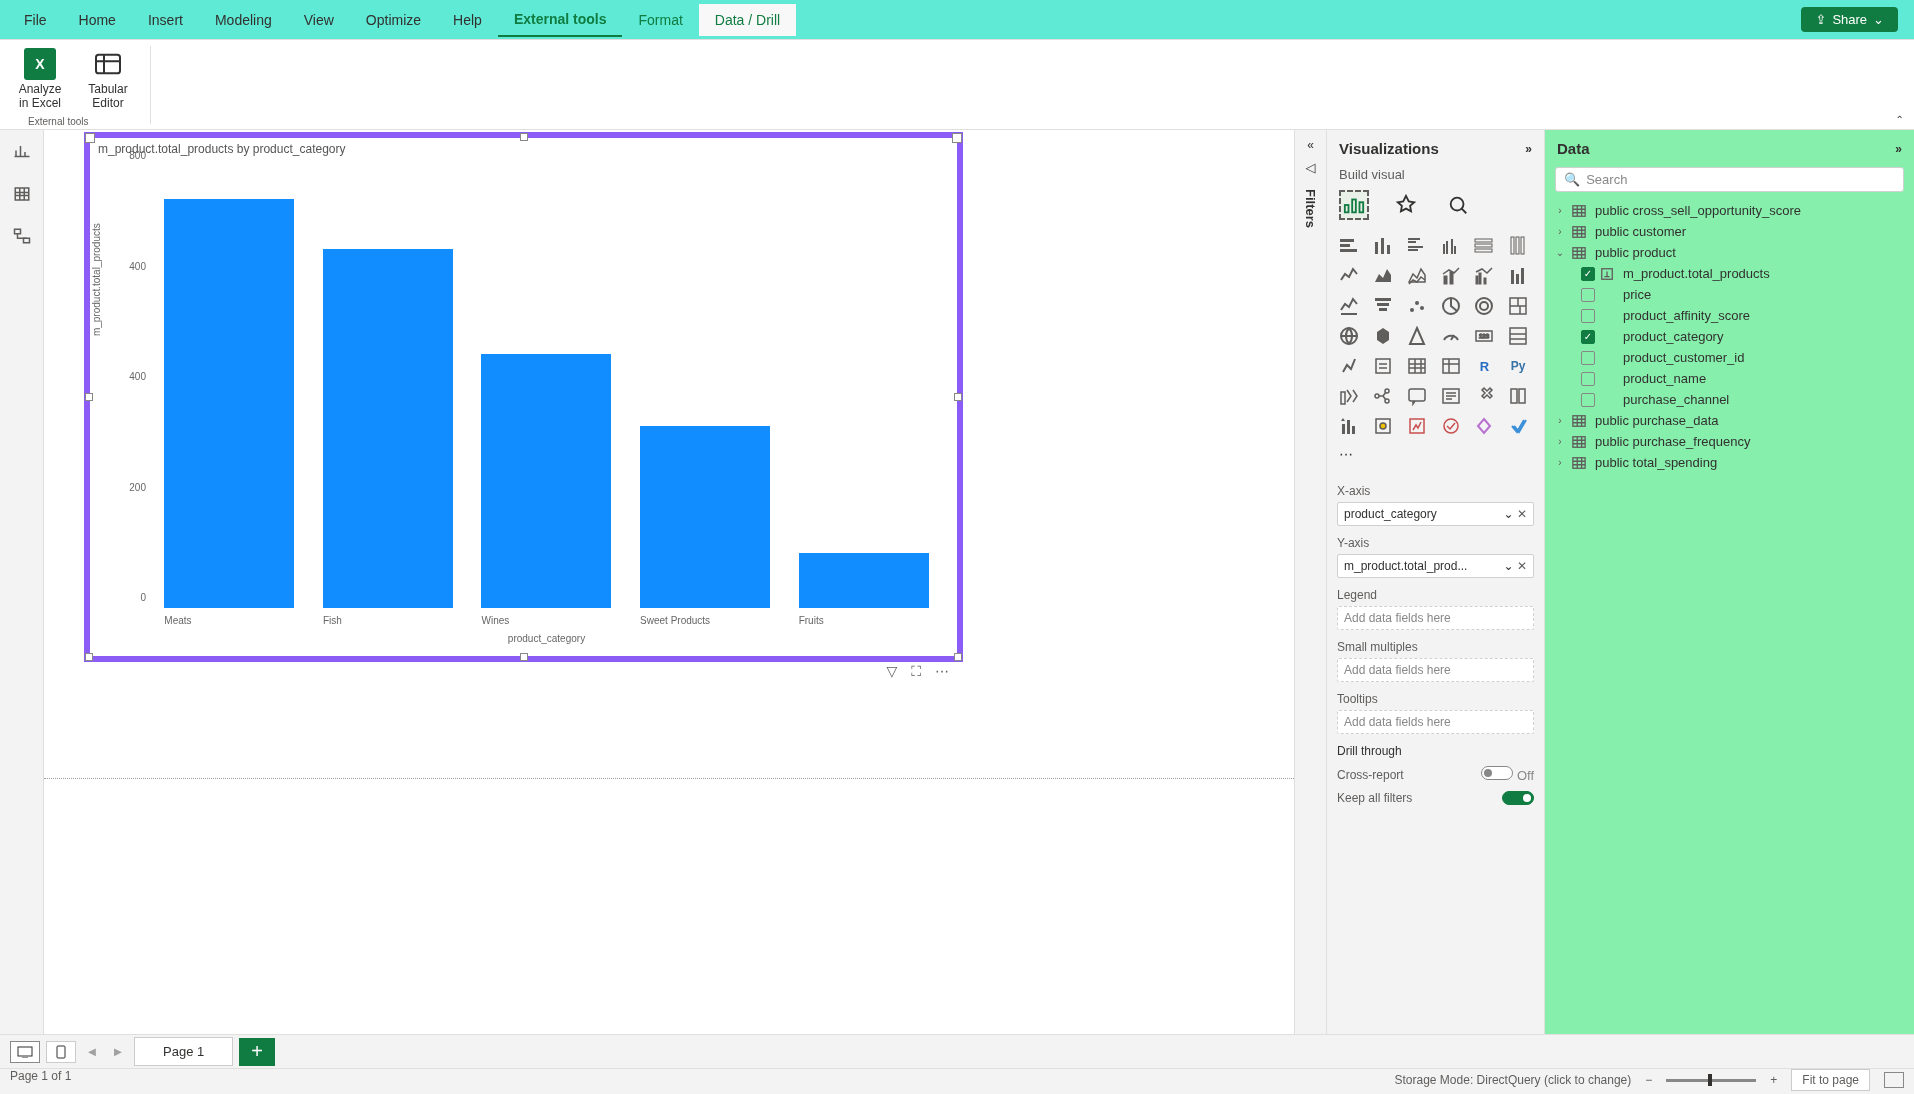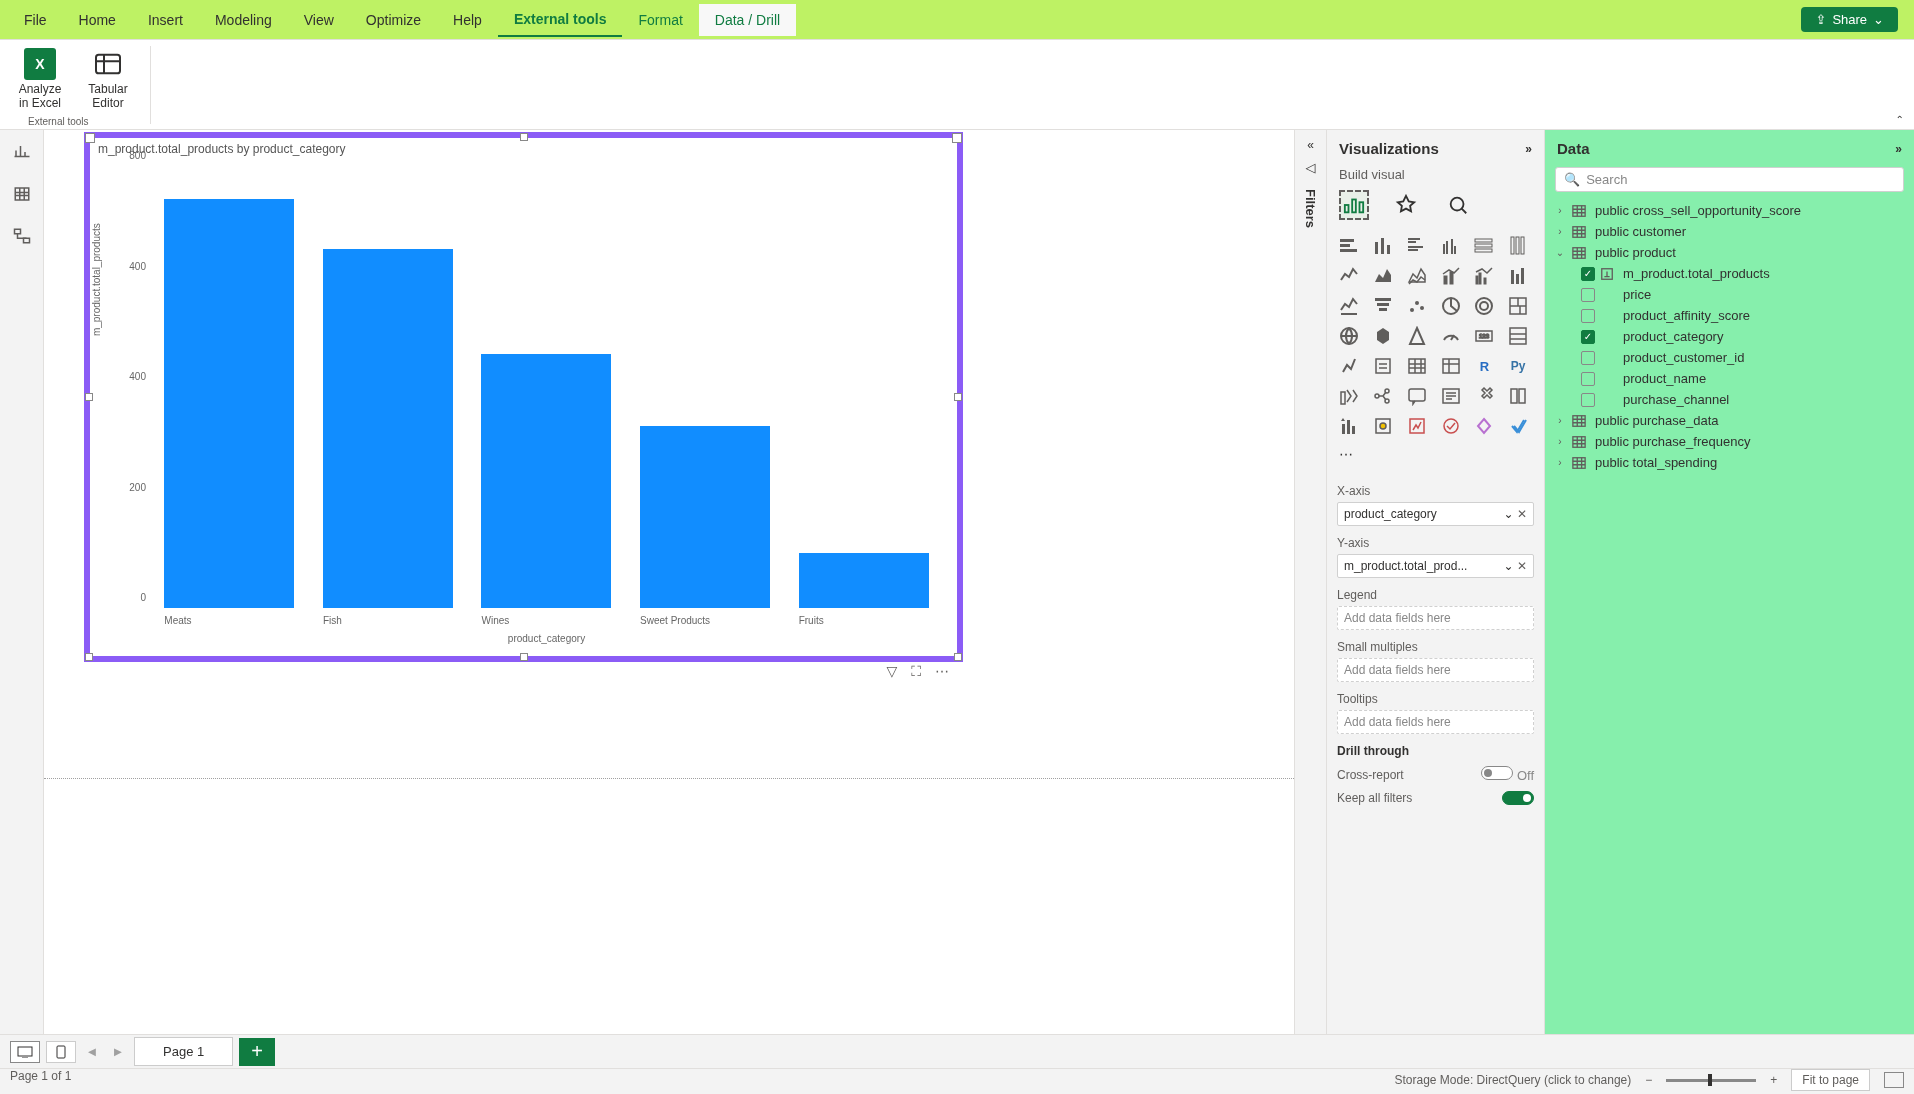--- a/index.html
+++ b/index.html
@@ -1,19 +1,19 @@
 <!DOCTYPE html>
 <html><head>
 <meta charset="utf-8">
 <style>
 * { box-sizing: border-box; margin: 0; padding: 0; font-family: "Segoe UI", sans-serif; }
 body { background: #f3f3f3; font-size: 13px; color: #323130; overflow: hidden; width: 1914px; height: 1094px; position: relative; }
 
 
-.ribbon-tabs { background: #bef264; height: 40px; display: flex; align-items: center; padding: 0 8px; border-bottom: 1px solid #e1dfdd; }
+.ribbon-tabs { background: #5eead4; height: 40px; display: flex; align-items: center; padding: 0 8px; border-bottom: 1px solid #e1dfdd; }
 .ribbon-tab { padding: 8px 16px; cursor: pointer; font-size: 14px; color: #323130; }
 .ribbon-tab.active { color: #107c41; border-bottom: 2px solid #107c41; font-weight: 600; }
 .ribbon-tab.highlight { color: #107c41; }
 .ribbon-tab.datadrill { background: #f8f8f8; color: #107c41; }
 .share-btn { margin-left: auto; background: #107c41; color: #fff; padding: 5px 14px; border-radius: 4px; cursor: pointer; font-size: 13px; display: flex; align-items: center; gap: 6px; margin-right: 8px; }
 
 
 .toolbar { background: #fff; height: 90px; display: flex; align-items: flex-start; padding: 6px 10px; border-bottom: 1px solid #e1dfdd; position: relative; }
 .tool-group { display: flex; gap: 8px; border-right: 1px solid #e1dfdd; padding-right: 12px; height: 78px; }
 .tool-btn { display: flex; flex-direction: column; align-items: center; gap: 2px; cursor: pointer; padding: 2px 4px; font-size: 12px; text-align: center; line-height: 1.2; width: 60px; }
@@ -536,21 +536,21 @@
         <div class="well">
           <span>m_product.total_prod...</span>
           <span><span>⌄</span> <span class="well-close">✕</span></span>
         </div>
         <div class="well-label">Legend</div>
         <div class="well placeholder">Add data fields here</div>
         <div class="well-label">Small multiples</div>
         <div class="well placeholder">Add data fields here</div>
         <div class="well-label">Tooltips</div>
         <div class="well placeholder">Add data fields here</div>
-        <div class="well-label" style="font-weight:700;color:#323130">Drill through</div>
+        <div class="well-label" style="font-weight:400;color:#323130">Drill through</div>
         <div class="toggle-row">
           <span>Cross-report</span>
           <span><span class="toggle"></span><span class="toggle-label">Off</span></span>
         </div>
         <div class="toggle-row">
           <span>Keep all filters</span>
           <span class="toggle on"></span>
         </div>
       </div>
     </div>

